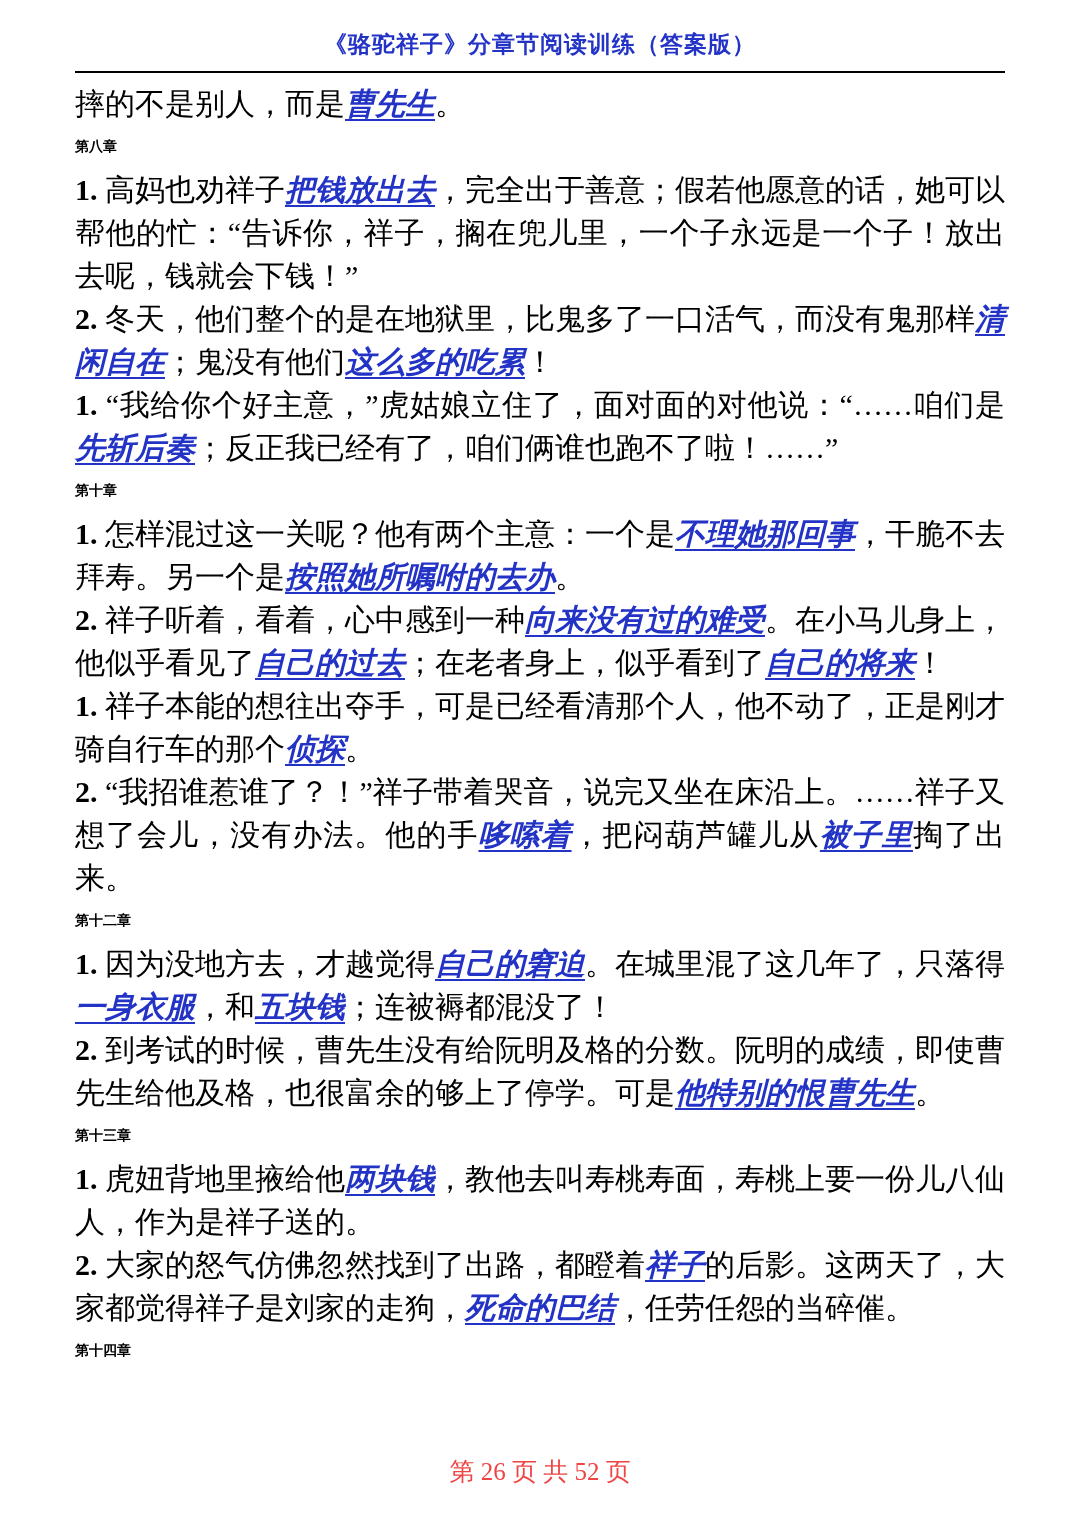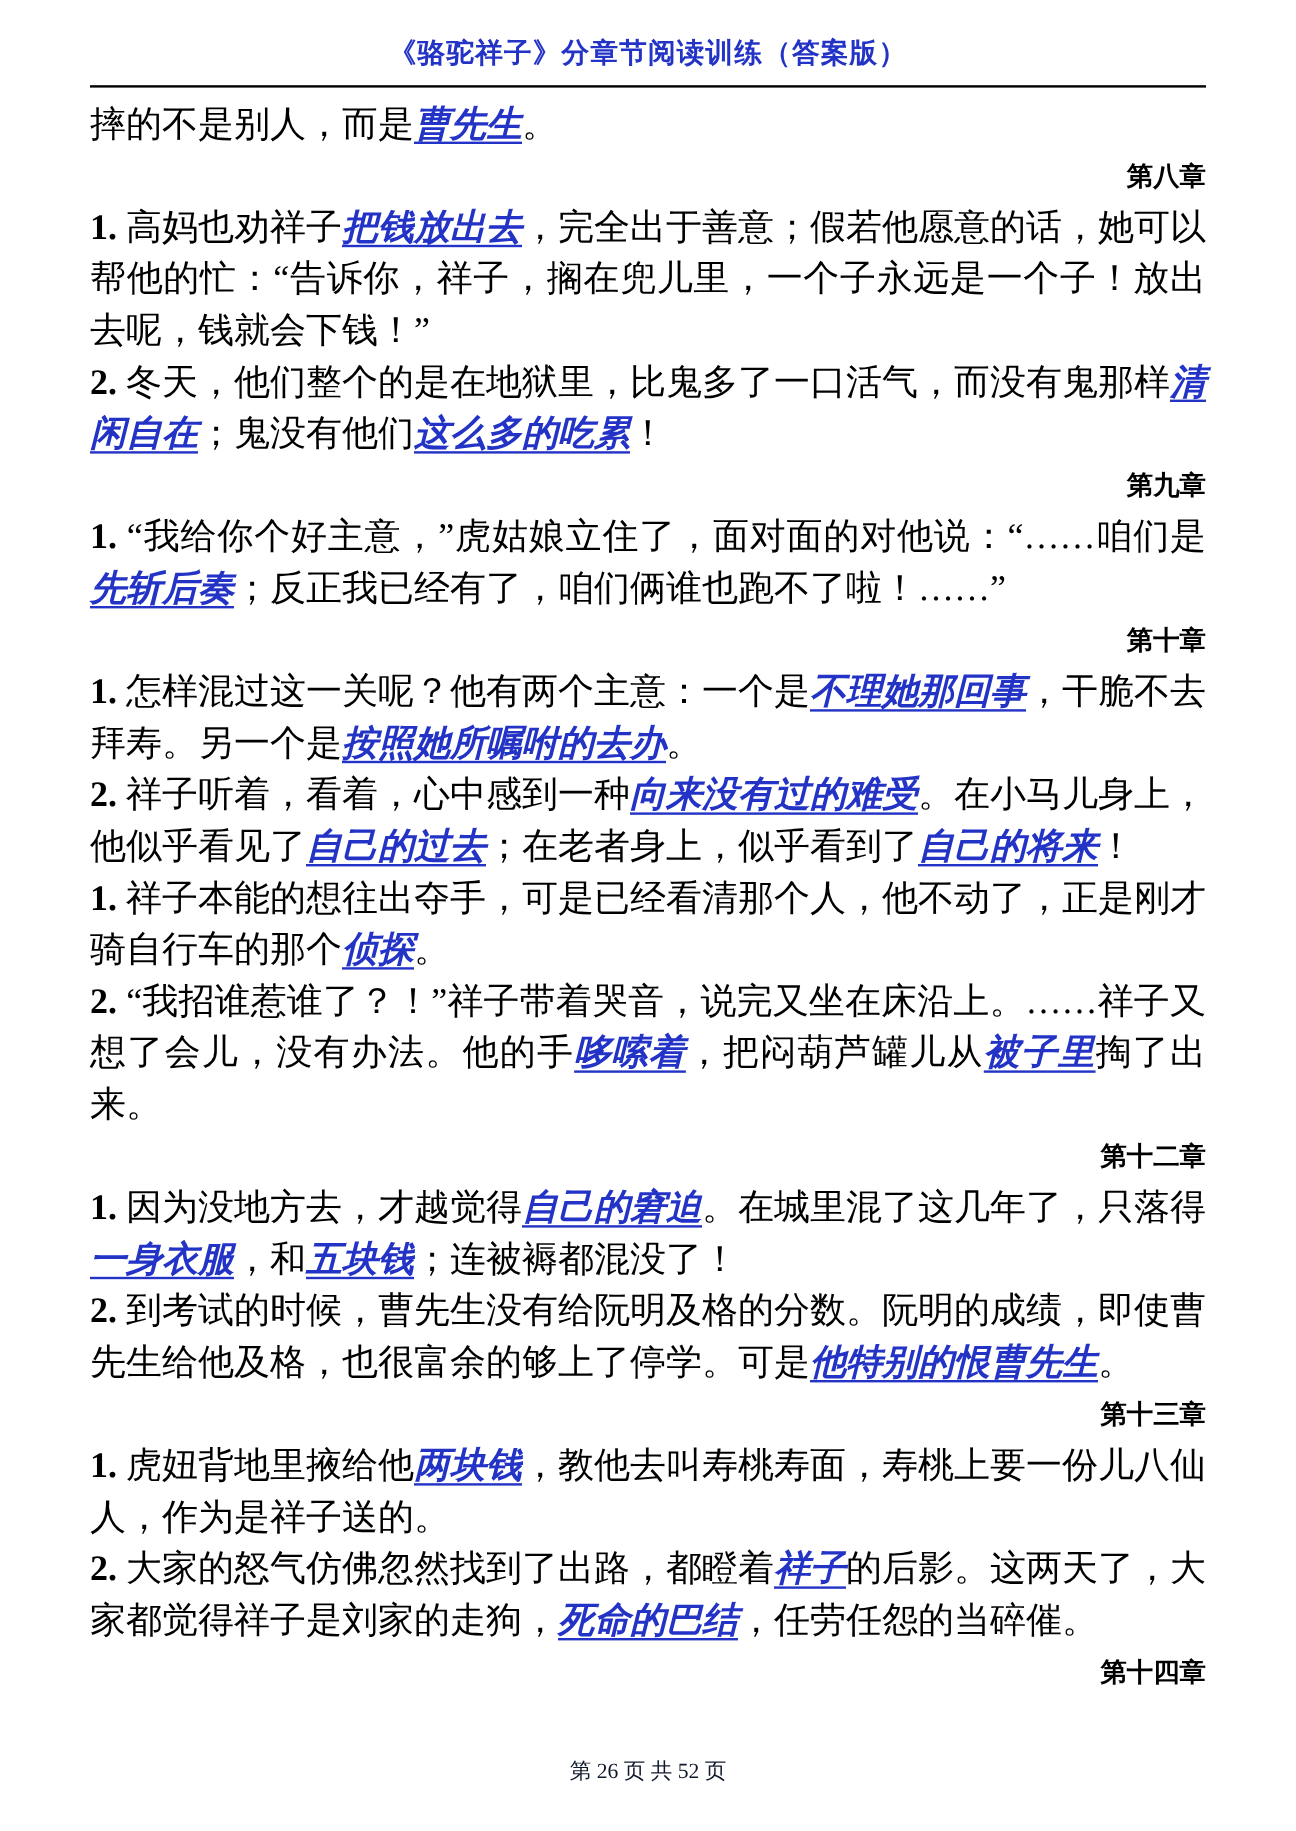--- a/index.html
+++ b/index.html
@@ -31,59 +31,58 @@
     border-top: 2px solid #000000;
     margin: 11px 0 9px 0;
   }
   .doc-body .para {
     font-size: 30px;
     line-height: 43px;
     text-align: justify;
     text-justify: inter-ideograph;
   }
   .doc-body .chapter-heading {
-    font-size: 22px;
+    font-size: 14px;
     line-height: 43px;
     font-weight: bold;
-    text-align: right;
+    text-align: left;
   }
   .num { font-weight: bold; }
   .answer {
     color: var(--accent, #2333c6);
     font-weight: bold;
     font-style: italic;
     text-decoration: underline;
     text-underline-offset: 5px;
     text-decoration-thickness: 1.5px;
   }
   .footer {
     position: absolute;
     bottom: 38px;
     left: 0;
     width: 100%;
     text-align: center;
-    font-size: 18px;
-    color: #0f172a;
+    font-size: 25px;
+    color: #ef4444;
   }
 </style>
 </head>
 <body>
 
 <div class="page">
   <header>
     <div class="doc-title">《骆驼祥子》分章节阅读训练（答案版）</div>
     <hr class="title-rule">
   </header>
 
   <main class="doc-body">
       <p class="para"><span>摔的不是别人，而是</span><span class="answer">曹先生</span><span>。</span></p>
       <h2 class="chapter-heading">第八章</h2>
       <p class="para"><span class="num">1.</span><span> 高妈也劝祥子</span><span class="answer">把钱放出去</span><span>，完全出于善意；假若他愿意的话，她可以帮他的忙：“告诉你，祥子，搁在兜儿里，一个子永远是一个子！放出去呢，钱就会下钱！”</span></p>
       <p class="para"><span class="num">2.</span><span> 冬天，他们整个的是在地狱里，比鬼多了一口活气，而没有鬼那样</span><span class="answer">清闲自在</span><span>；鬼没有他们</span><span class="answer">这么多的吃累</span><span>！</span></p>
-      <h2 class="chapter-heading">第九章</h2>
       <p class="para"><span class="num">1.</span><span> “我给你个好主意，”虎姑娘立住了，面对面的对他说：“……咱们是</span><span class="answer">先斩后奏</span><span>；反正我已经有了，咱们俩谁也跑不了啦！……”</span></p>
       <h2 class="chapter-heading">第十章</h2>
       <p class="para"><span class="num">1.</span><span> 怎样混过这一关呢？他有两个主意：一个是</span><span class="answer">不理她那回事</span><span>，干脆不去拜寿。另一个是</span><span class="answer">按照她所嘱咐的去办</span><span>。</span></p>
       <p class="para"><span class="num">2.</span><span> 祥子听着，看着，心中感到一种</span><span class="answer">向来没有过的难受</span><span>。在小马儿身上，他似乎看见了</span><span class="answer">自己的过去</span><span>；在老者身上，似乎看到了</span><span class="answer">自己的将来</span><span>！</span></p>
       <p class="para"><span class="num">1.</span><span> 祥子本能的想往出夺手，可是已经看清那个人，他不动了，正是刚才骑自行车的那个</span><span class="answer">侦探</span><span>。</span></p>
       <p class="para"><span class="num">2.</span><span> “我招谁惹谁了？！”祥子带着哭音，说完又坐在床沿上。……祥子又想了会儿，没有办法。他的手</span><span class="answer">哆嗦着</span><span>，把闷葫芦罐儿从</span><span class="answer">被子里</span><span>掏了出来。</span></p>
       <h2 class="chapter-heading">第十二章</h2>
       <p class="para"><span class="num">1.</span><span> 因为没地方去，才越觉得</span><span class="answer">自己的窘迫</span><span>。在城里混了这几年了，只落得</span><span class="answer">一身衣服</span><span>，和</span><span class="answer">五块钱</span><span>；连被褥都混没了！</span></p>
       <p class="para"><span class="num">2.</span><span> 到考试的时候，曹先生没有给阮明及格的分数。阮明的成绩，即使曹先生给他及格，也很富余的够上了停学。可是</span><span class="answer">他特别的恨曹先生</span><span>。</span></p>
       <h2 class="chapter-heading">第十三章</h2>

